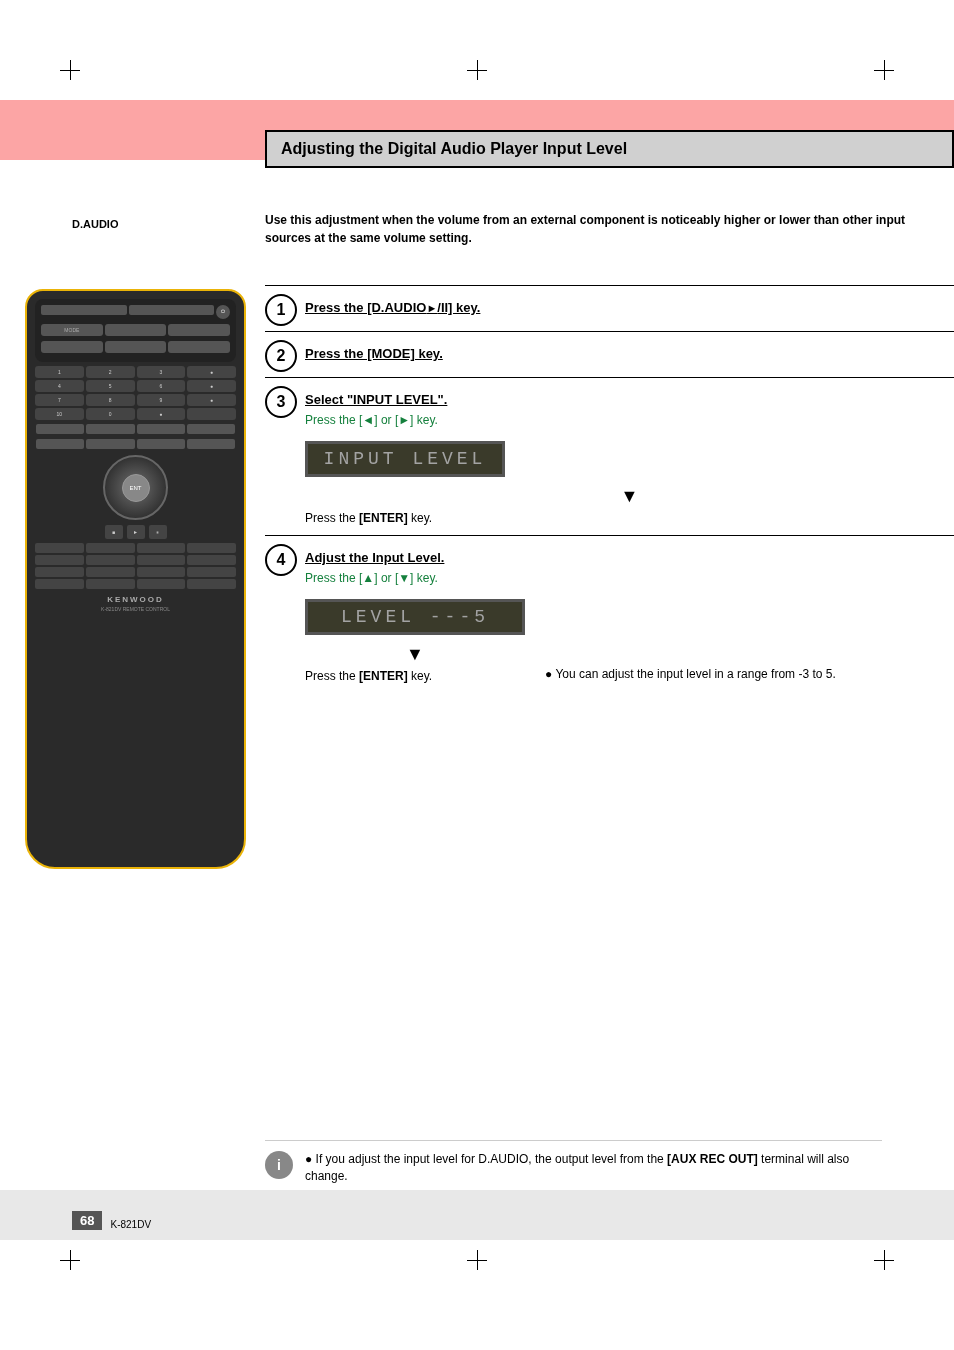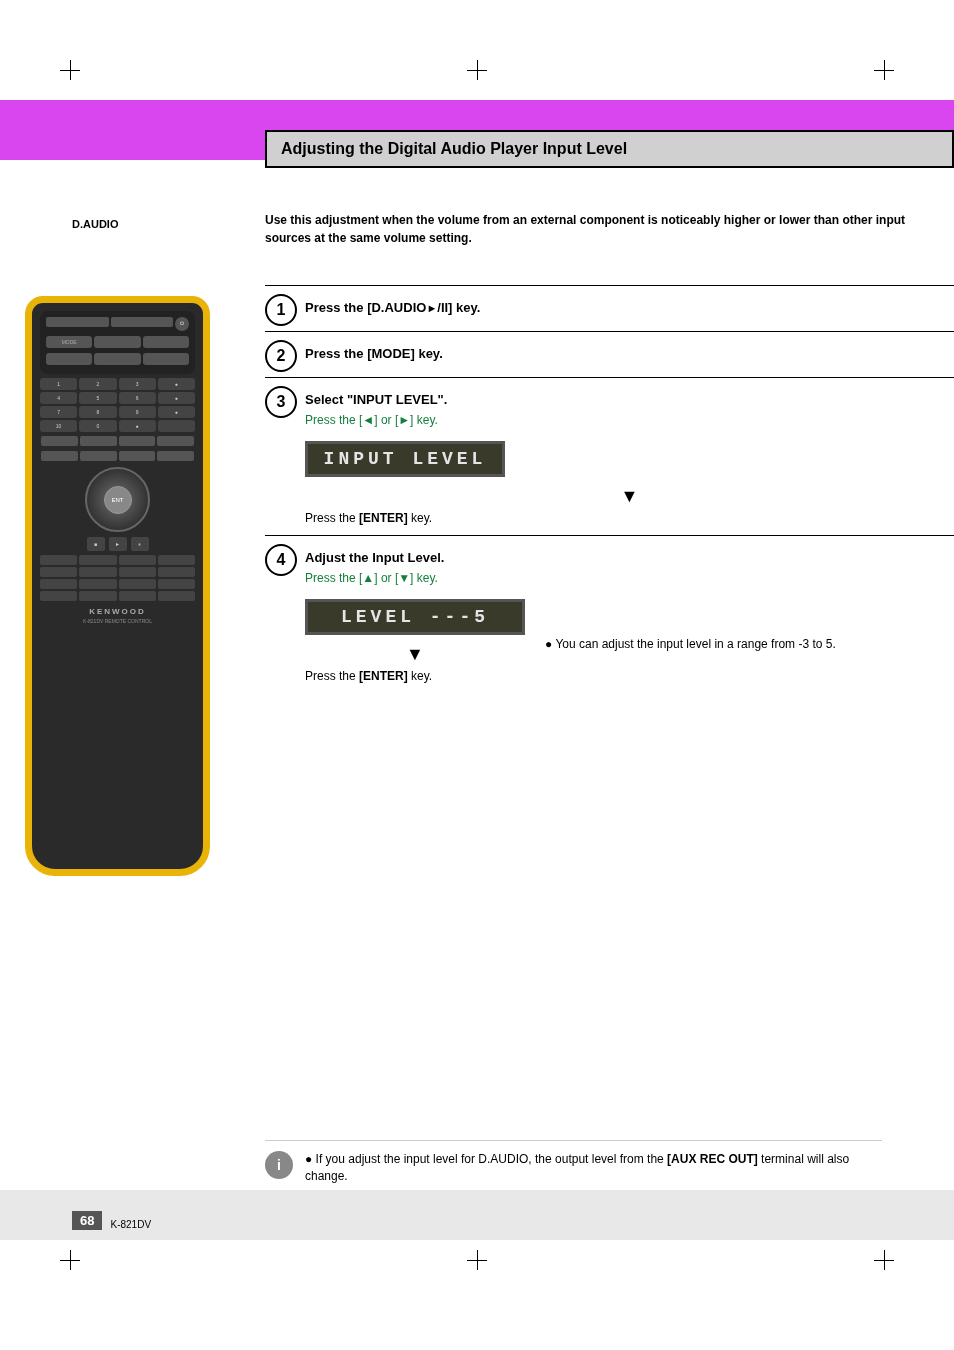--- a/index.html
+++ b/index.html
@@ -35,21 +35,21 @@
     .reg-mark::before { width: 1px; height: 20px; left: 10px; top: 0; }
     .reg-mark::after { width: 20px; height: 1px; left: 0; top: 10px; }
 
     
     .top-band {
       position: absolute;
       top: 100px;
       left: 0;
       right: 0;
       height: 60px;
-      background: #d946ef;
+      background: #fca5a5;
     }
 
     
     .bottom-band {
       position: absolute;
       bottom: 110px;
       left: 0;
       right: 0;
       height: 50px;
       background: #e8e8e8;
@@ -122,39 +122,40 @@
       font-size: 16px;
       font-weight: bold;
       background: #fff;
     }
 
     .step-title {
       font-size: 13px;
       font-weight: bold;
       margin-bottom: 6px;
       margin-top: 4px;
+      text-decoration: underline;
     }
 
     .step-subtitle {
       font-size: 12px;
       margin-bottom: 8px;
       color: #15803d;
     }
 
     
     .lcd-display {
       background: #3a3a2a;
       border: 3px solid #555;
       display: inline-block;
       padding: 5px 10px;
       margin: 6px 0;
       font-family: 'Courier New', monospace;
       font-size: 18px;
-      font-weight: bold;
-      color: #e5e5e5;
+      font-weight: normal;
+      color: #a3a3a3;
       letter-spacing: 4px;
       min-width: 200px;
       text-align: center;
     }
     .lcd-display.level {
       min-width: 220px;
     }
 
     .arrow-down {
       text-align: center;
@@ -165,21 +166,21 @@
     }
 
     .enter-text {
       font-size: 12px;
       margin-top: 4px;
     }
 
     
     .step4-content {
       display: flex;
-      align-items: center;
+      align-items: flex-end;
       gap: 20px;
     }
     .step4-left { flex: 0 0 auto; }
     .step4-right {
       font-size: 11px;
       line-height: 1.4;
       margin-top: 12px;
     }
     .bullet-note {
       font-size: 12px;
@@ -189,28 +190,28 @@
     .remote-img {
       position: absolute;
       top: 285px;
       left: 0;
       width: 235px;
       height: 620px;
     }
 
     
     .remote {
-      width: 185px;
+      width: 221px;
       height: 580px;
       background: #2a2a2a;
       border-radius: 18px 18px 30px 30px;
       position: absolute;
       left: 25px;
-      top: 11px;
-      border: 7px solid #eab308;
+      top: 4px;
+      border: 2px solid #eab308;
       padding: 8px 8px;
     }
 
     .remote-top-section {
       background: #222;
       border-radius: 8px;
       padding: 5px;
       margin-bottom: 4px;
     }
 

